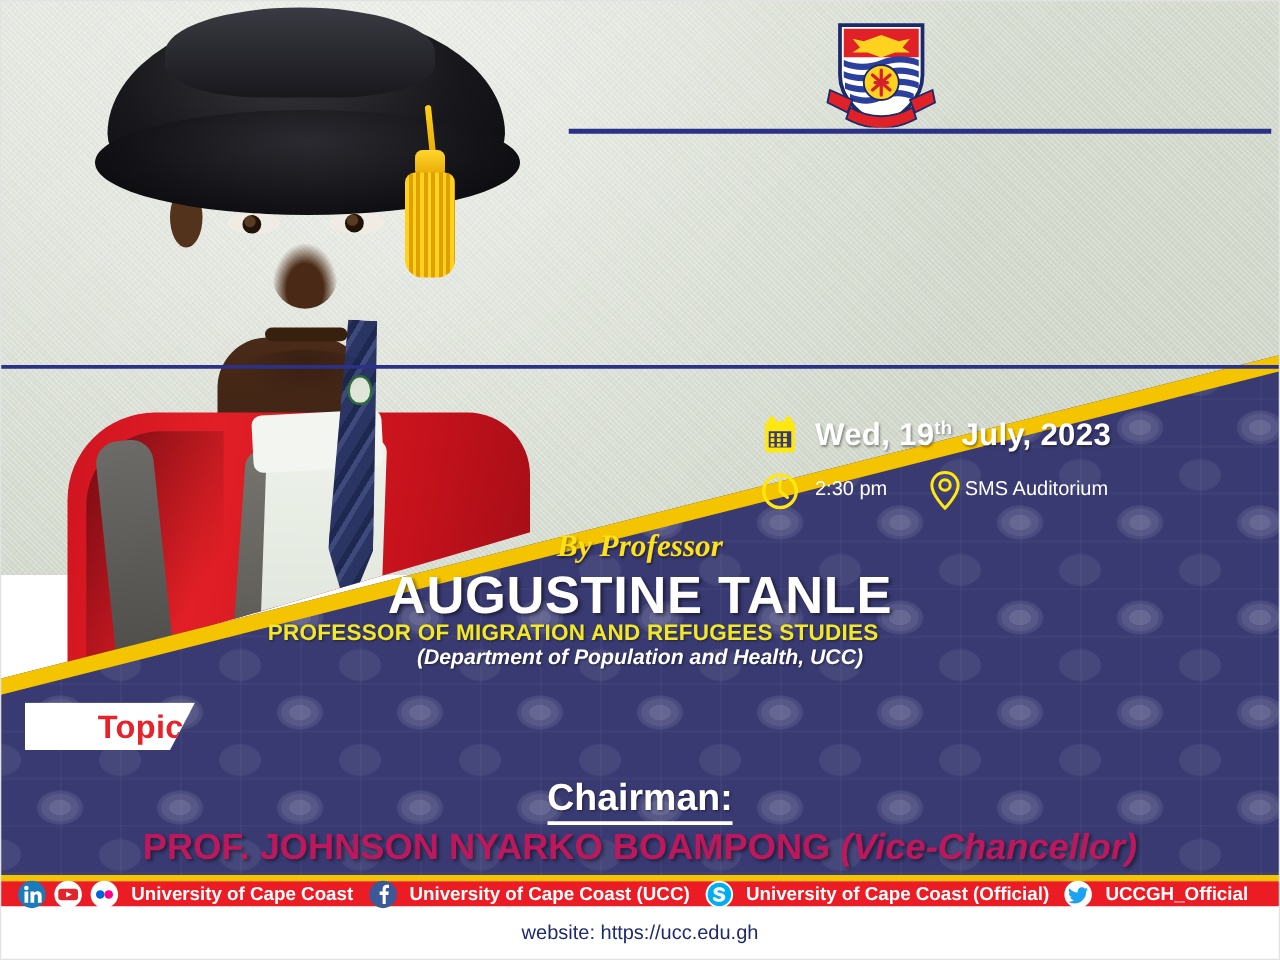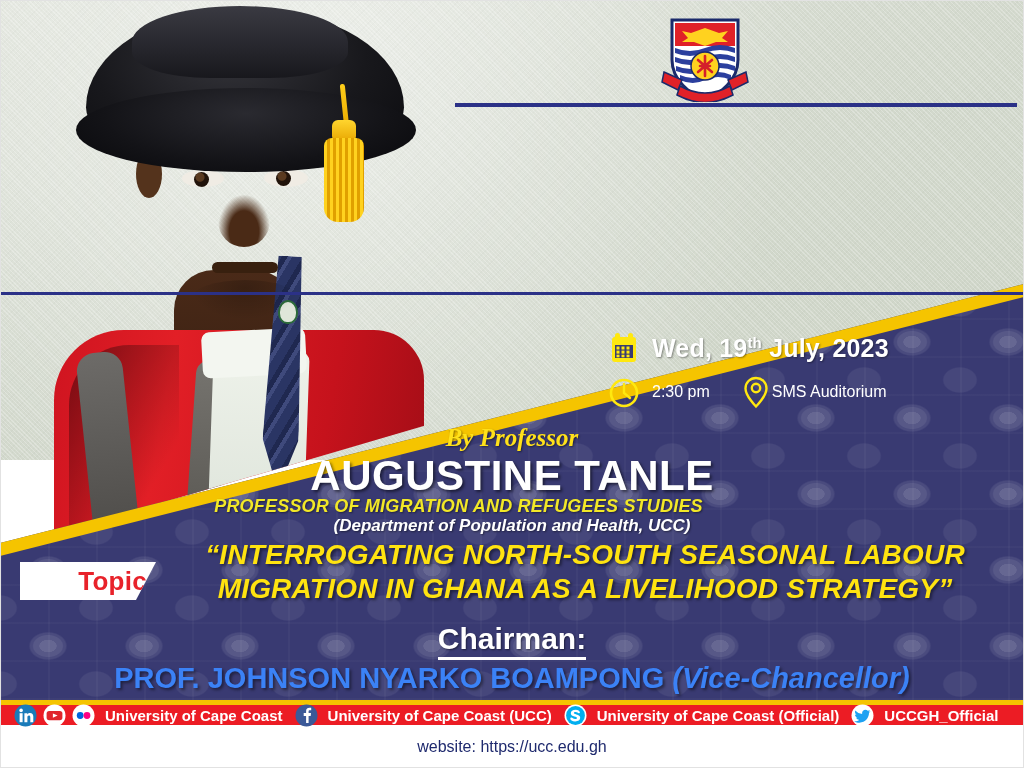--- a/index.html
+++ b/index.html
@@ -224,21 +224,21 @@
     font-family:"Liberation Serif", serif;
     text-shadow:1px 1px 2px rgba(0,0,0,.45);
   }
   .speaker{
     position:absolute; left:0; top:452px; width:1024px; text-align:center;
     color:#ffffff; font-size:42px; font-weight:bold; letter-spacing:.5px;
     text-shadow:2px 2px 3px rgba(0,0,0,.5);
   }
   .speaker-title{
     position:absolute; left:0; top:496px; width:917px; text-align:center;
-    color:#f2e827; font-size:18px; font-weight:bold; font-style:italic;
+    color:#f2e827; font-size:18px; font-weight:bold; 
     letter-spacing:.2px;
     text-shadow:1px 1px 2px rgba(0,0,0,.45);
   }
   .speaker-dept{
     position:absolute; left:0; top:516px; width:1024px; text-align:center;
     color:#ffffff; font-size:17px; font-weight:bold; font-style:italic;
     text-shadow:1px 1px 2px rgba(0,0,0,.45);
   }
 
   
@@ -261,21 +261,21 @@
 
   
   .chair-label{
     position:absolute; left:0; top:622px; width:1024px; text-align:center;
     color:#ffffff; font-size:30px; font-weight:bold;
     text-shadow:1px 1px 2px rgba(0,0,0,.45);
   }
   .chair-label span{ border-bottom:3px solid #ffffff; padding-bottom:2px; }
   .chair-name{
     position:absolute; left:0; top:662px; width:1024px; text-align:center;
-    color:#3b82f6; font-size:29px; font-weight:bold;
+    color:#be185d; font-size:29px; font-weight:bold;
     text-shadow:2px 2px 3px rgba(0,0,0,.45);
   }
   .chair-name i{ font-style:italic; }
 
   
   .foot-yellow{
     position:absolute; left:0; top:700px; width:1024px; height:5px; background:#f5c400;
   }
   .social-bar{
     position:absolute; left:0; top:705px; width:1024px; height:20px;
@@ -400,21 +400,20 @@
   </div>
 
   <div class="by">By Professor</div>
   <div class="speaker">AUGUSTINE TANLE</div>
   <div class="speaker-title">PROFESSOR OF MIGRATION AND REFUGEES STUDIES</div>
   <div class="speaker-dept">(Department of Population and Health, UCC)</div>
 
   <div class="topic-label">
     <span>Topic:</span>
   </div>
-  <div class="topic-text">“INTERROGATING NORTH-SOUTH SEASONAL LABOUR MIGRATION IN GHANA AS A LIVELIHOOD STRATEGY”</div>
 
   <div class="chair-label">
     <span>Chairman:</span>
   </div>
   <div class="chair-name">
     <span>PROF. JOHNSON NYARKO BOAMPONG</span>
     <i>(Vice-Chancellor)</i>
   </div>
 
   <div class="foot-yellow"></div>

